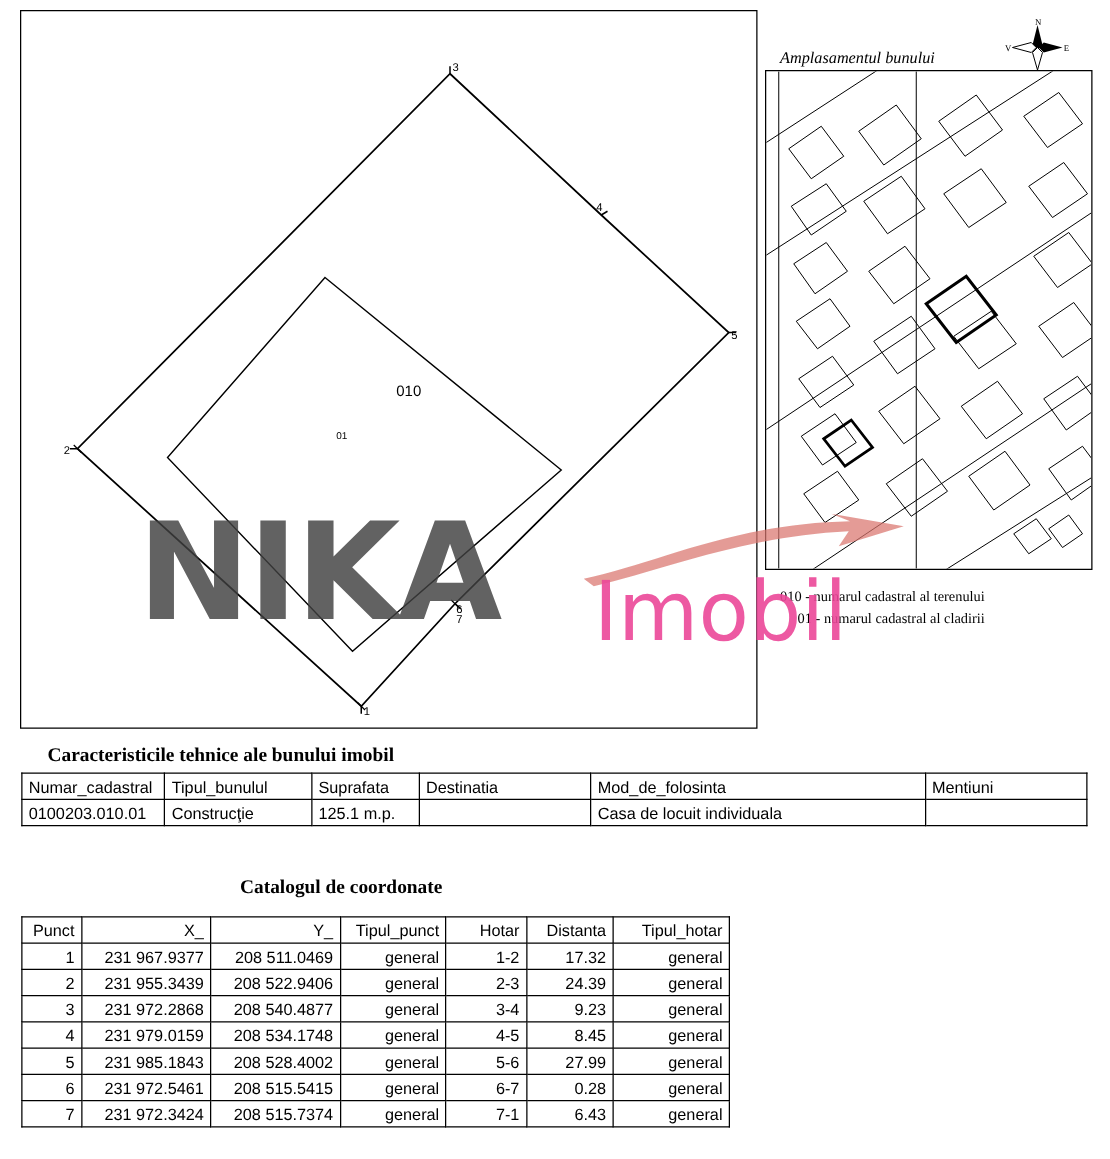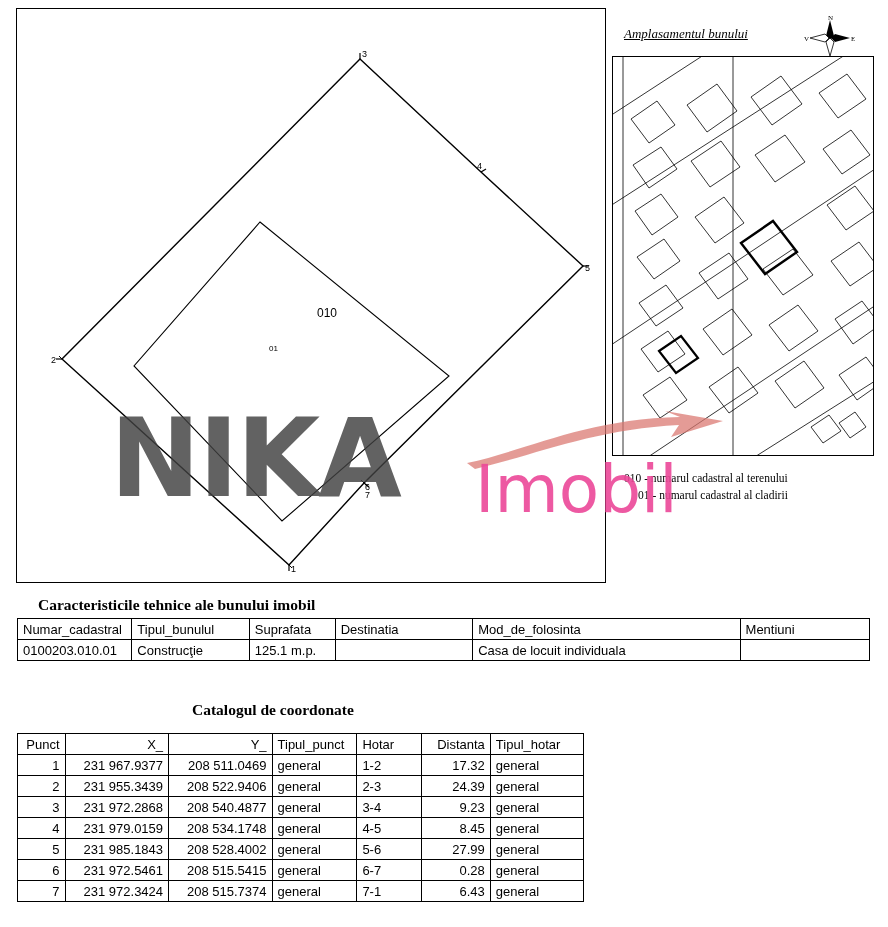--- a/index.html
+++ b/index.html
@@ -64,25 +64,24 @@
   }
 
   
   #loc-wrap {
     position: absolute;
     left: 612px; top: 8px;
     width: 268px; height: 510px;
   }
   #loc-title {
     position: absolute;
-    left: 12px; top: 18px;
+    left: 12px; top: 30px;
     font-family: "Liberation Serif", serif;
     font-style: italic;
     font-size: 13px;
-    text-decoration: underline;
   }
   #compass {
     position: absolute;
     right: 24px; top: 6px;
     width: 52px; height: 48px;
   }
   #loc-map {
     position: absolute;
     left: 0px; top: 48px;
     width: 262px; height: 400px;
@@ -146,21 +145,21 @@
   #tbl-coord td:nth-child(2) { width: 100px; }
   #tbl-coord td:nth-child(3) { width: 100px; }
   #tbl-coord td:nth-child(4) { width: 82px; }
   #tbl-coord td:nth-child(5) { width: 62px; }
   #tbl-coord td:nth-child(6) { width: 67px; }
   #tbl-coord td:nth-child(7) { width: 90px; }
   #tbl-coord tbody td:nth-child(1),
   #tbl-coord tbody td:nth-child(2),
   #tbl-coord tbody td:nth-child(3),
   #tbl-coord tbody td:nth-child(6) { text-align: right; }
-  #tbl-coord tr td { height: 21px; }
+  #tbl-coord tr td { height: 21px; text-align: right; }
 
   .plan-label {
     font-family: "Liberation Sans", sans-serif;
     font-size: 9px;
   }
 </style>
 </head>
 <body>
 
 <div id="page">

